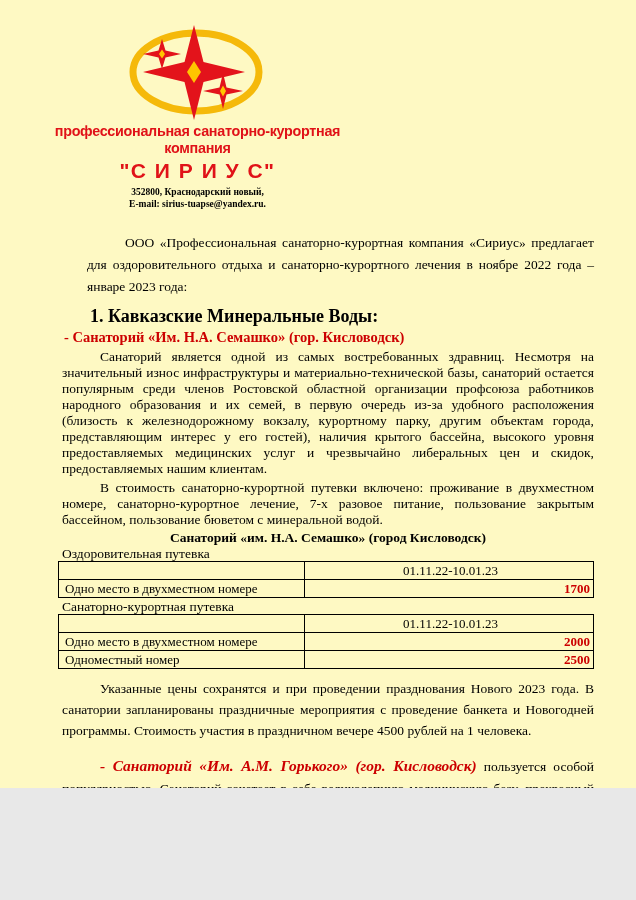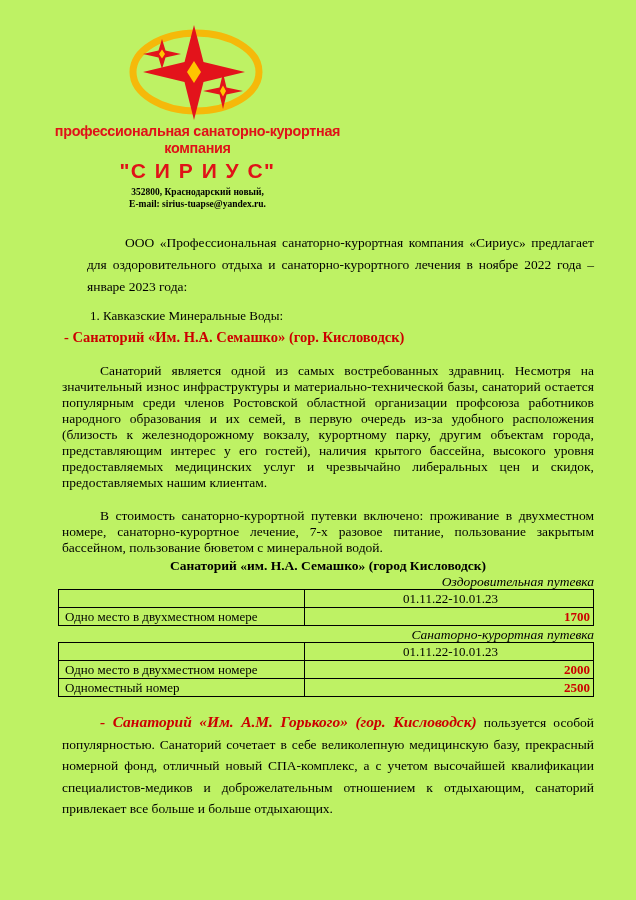--- a/index.html
+++ b/index.html
@@ -1,17 +1,17 @@
 <!DOCTYPE html>
 <html><head>
 <meta charset="utf-8">
 <style>
   html,body{margin:0;padding:0;background:#e8e8e8;}
   .page{
-    position:relative;width:636px;height:900px;margin:0 auto;background:#bef264;
+    position:relative;width:636px;height:788px;margin:0 auto;background:#fef9c3;
     font-family:"Liberation Serif", serif;color:#000;overflow:hidden;
   }
   
   .letterhead{width:345px;margin:0 0 0 25px;padding-top:24px;text-align:center;}
   .logo-wrap{line-height:0;}
   .logo-wrap svg{display:inline-block;}
   .tagline{
     font-family:"Liberation Sans", sans-serif;font-weight:bold;font-size:14.5px;
     letter-spacing:-0.3px;color:#e01218;line-height:17px;margin-top:1px;
     transform:scaleX(0.99);
@@ -19,28 +19,28 @@
   .brand{
     font-family:"Liberation Sans", sans-serif;font-weight:bold;font-size:21px;
     letter-spacing:1.5px;color:#e01218;line-height:24px;margin-top:2px;
   }
   .addr{font-weight:bold;font-size:9.5px;line-height:11.5px;margin-top:4px;color:#000;}
   
   .doc-body{margin:22px 42px 0 62px;}
   p{margin:0;}
   .just{text-align:justify;text-indent:38px;}
   .p-intro{font-size:13.5px;line-height:22px;margin-left:25px;}
-  .h-section{font-size:13px;font-weight:normal;margin:8px 0 0 28px;line-height:20px;}
+  .h-section{font-size:18px;font-weight:bold;margin:8px 0 0 28px;line-height:20px;}
   .h-resort1{
     color:#cc0000;font-weight:bold;font-size:14.5px;
     margin:2px 0 0 2px;line-height:18px;
   }
-  .p-desc{font-size:13.5px;line-height:16px;margin-top:17px;}
+  .p-desc{font-size:13.5px;line-height:16px;margin-top:3px;}
   .t-title{text-align:center;font-weight:bold;font-size:13.5px;line-height:16px;margin-top:2px;}
-  .t-caption{text-align:right;font-style:italic;font-size:13.5px;line-height:15px;}
+  .t-caption{text-align:left;font-size:13.5px;line-height:15px;}
   table.price{
     width:calc(100% + 4px);margin-left:-4px;border-collapse:collapse;
     font-size:13px;table-layout:fixed;
   }
   table.price td{border:1px solid #000;height:17px;padding:0 3px 0 6px;line-height:16px;}
   td.c-period{text-align:center;padding:0;}
   td.c-price{text-align:right;color:#cc0000;font-weight:bold;padding:0;}
   .p-note{font-size:13.5px;line-height:21px;margin-top:9px;}
   .p-resort2{font-size:13.5px;line-height:21.5px;margin-top:14px;}
   .red-big{color:#cc0000;font-weight:bold;font-style:italic;font-size:15.5px;}
@@ -122,17 +122,18 @@
           <td>Одно место в двухместном номере</td>
           <td class="c-price">2000</td>
         </tr>
         <tr>
           <td>Одноместный номер</td>
           <td class="c-price">2500</td>
         </tr>
       </tbody>
     </table>
 
+    <p class="just p-note">Указанные цены сохранятся и при проведении празднования Нового 2023 года. В санатории запланированы праздничные мероприятия с проведение банкета и Новогодней программы. Стоимость участия в праздничном вечере 4500 рублей на 1 человека.</p>
 
     <p class="just p-resort2"><span class="red-big">- Санаторий «Им. А.М. Горького» (гор. Кисловодск)</span> <span>пользуется особой популярностью. Санаторий сочетает в себе великолепную медицинскую базу, прекрасный номерной фонд, отличный новый СПА-комплекс, а с учетом высочайшей квалификации специалистов-медиков и доброжелательным отношением к отдыхающим, санаторий привлекает все больше и больше отдыхающих.</span></p>
 
   </div>
 </div>
 
 </body></html>

